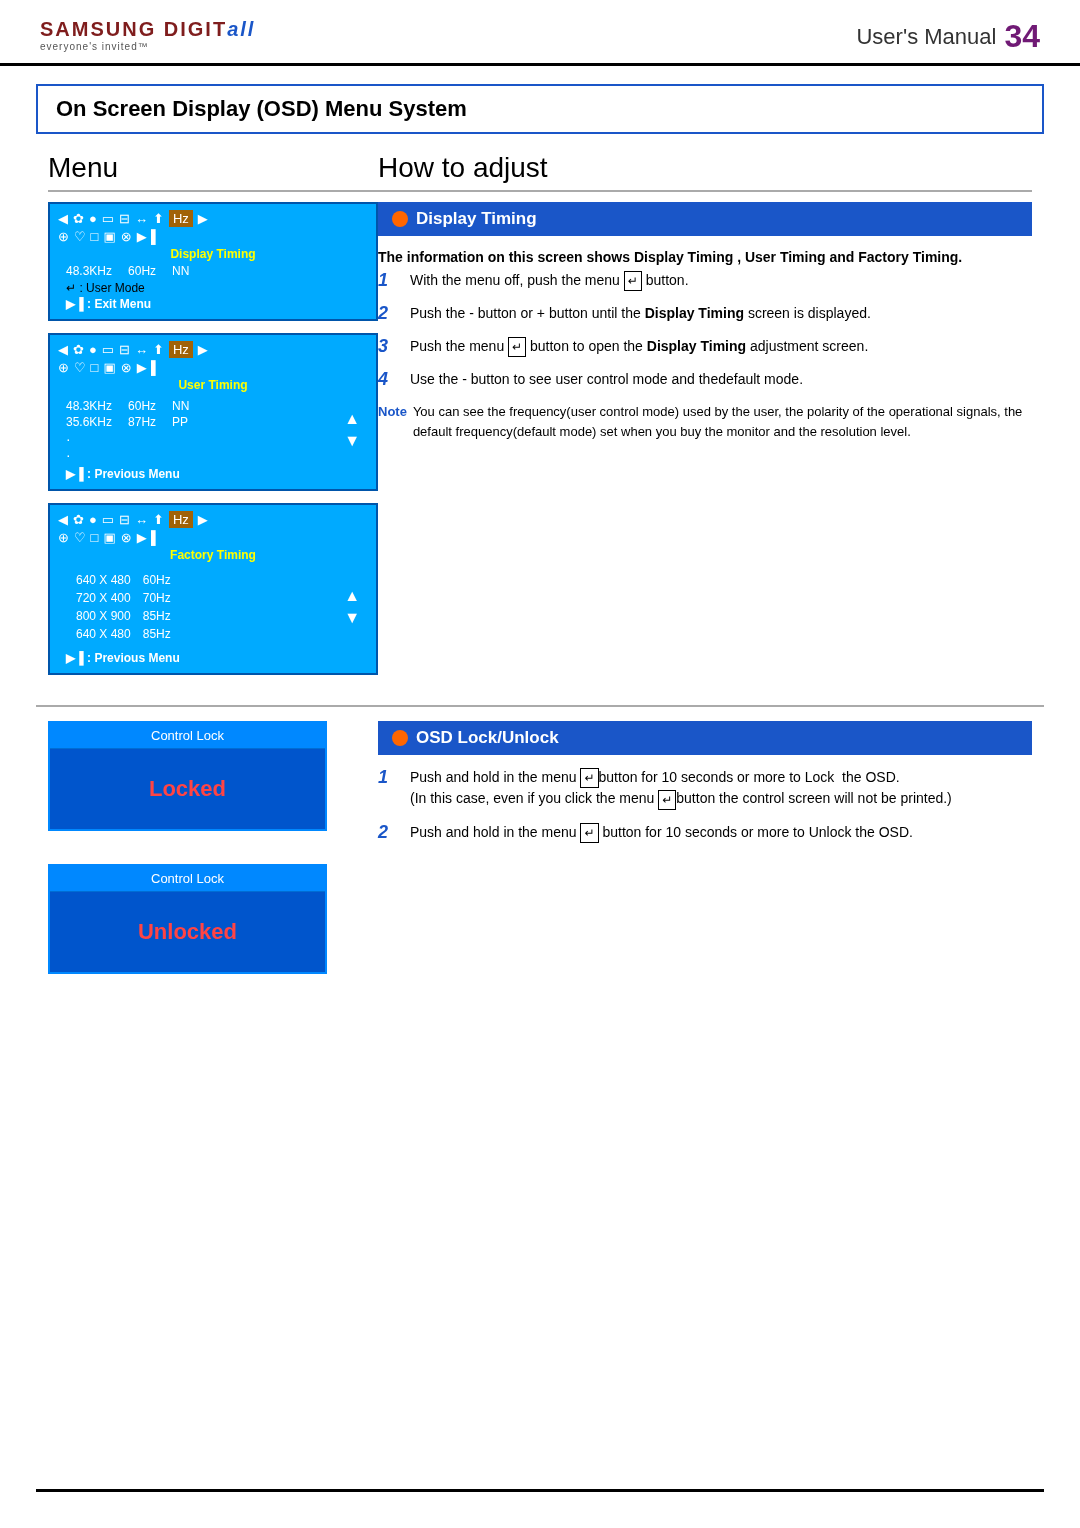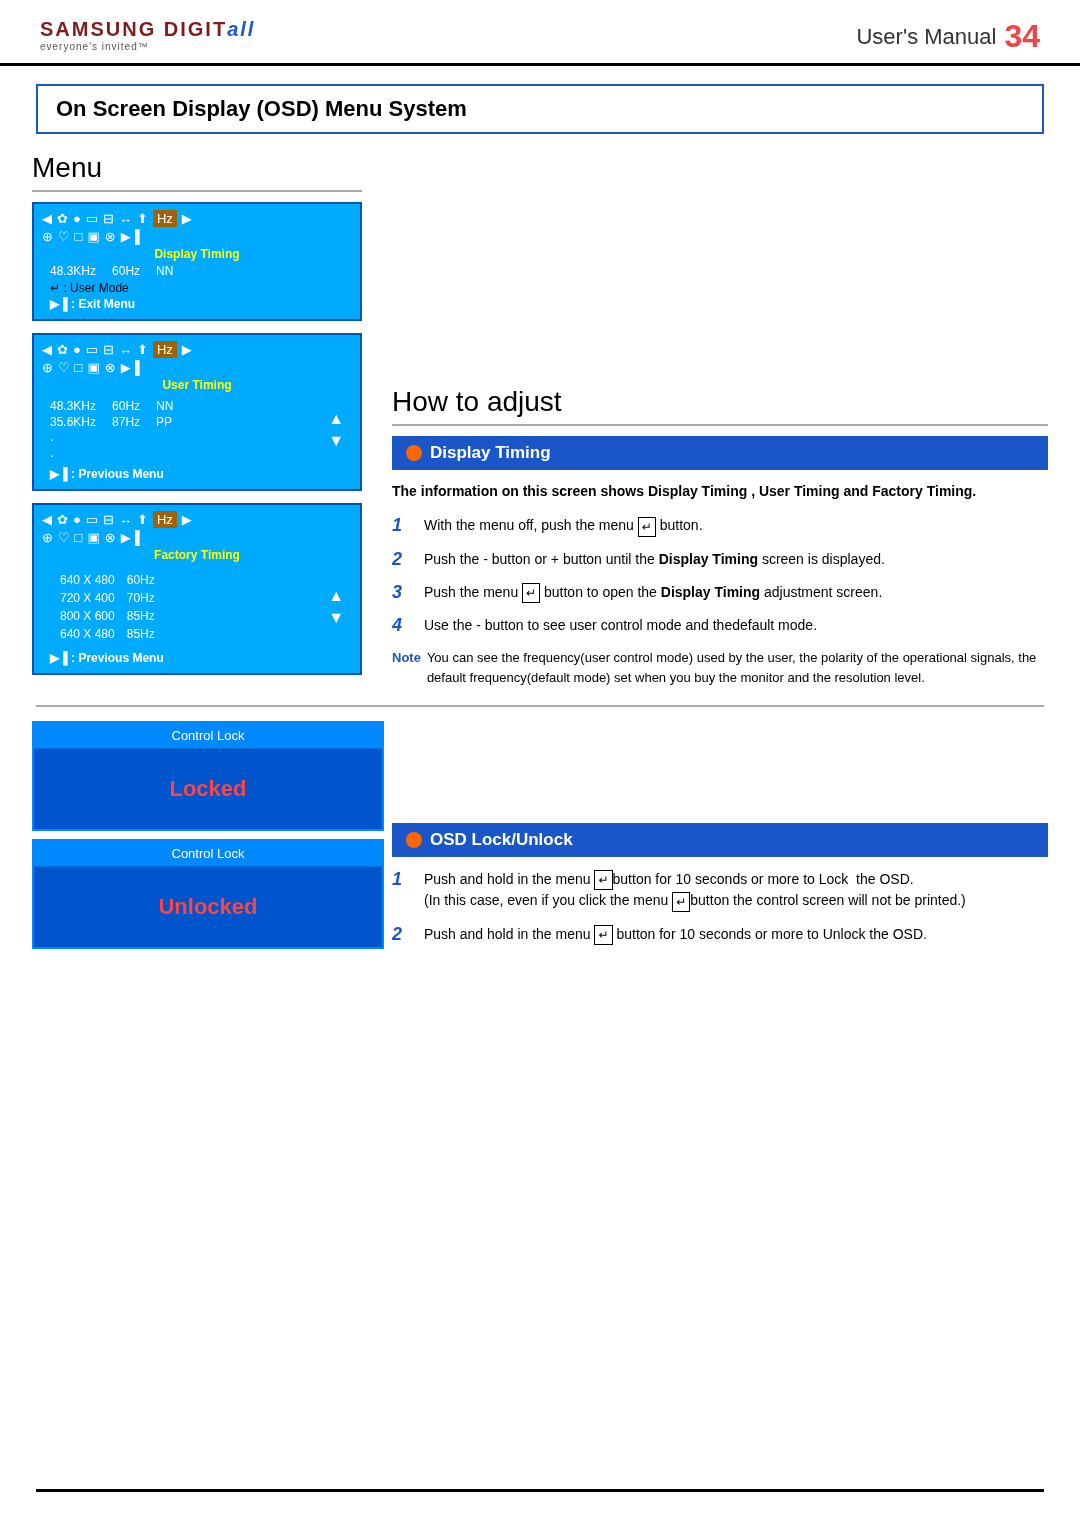--- a/index.html
+++ b/index.html
@@ -22,37 +22,35 @@
     .header {
       display: flex;
       justify-content: space-between;
       align-items: flex-start;
       padding: 18px 40px 8px 40px;
       border-bottom: 3px solid #000;
     }
     .logo-area { display: flex; flex-direction: column; }
     .logo-tagline { font-size: 10px; color: #555; letter-spacing: 1px; }
     .header-right { font-size: 22px; color: #333; display: flex; align-items: center; gap: 8px; }
-    .header-right .page-num { font-size: 32px; font-weight: bold; color: #ef4444; }
+    .header-right .page-num { font-size: 32px; font-weight: bold; color: #701a75; }
 
     
     .section-title-bar {
       background: #fff;
       border: 2px solid #1a56c8;
       margin: 18px 36px 18px 36px;
       padding: 10px 18px;
     }
     .section-title-bar h1 { font-size: 22px; font-weight: bold; color: #000; }
 
     
     .two-col {
       display: flex;
-      padding: 0 32px;
-      gap: 30px;
-      align-items: flex-end;
+      padding: 0 48px;
     }
     .col-left { width: 330px; flex-shrink: 0; }
     .col-right { flex: 1; }
 
     
     .col-header {
       font-size: 28px;
       font-weight: 300;
       color: #000;
       border-bottom: 2px solid #aaa;
@@ -129,21 +127,21 @@
       width: 16px; height: 16px;
       background: #ff6600;
       border-radius: 50%;
       display: inline-block;
       flex-shrink: 0;
     }
 
     .instructions-bold {
       font-size: 14px;
       font-weight: bold;
-      margin-bottom: 14px;
+      margin-bottom: 2px;
       line-height: 1.4;
     }
 
     .step-list { list-style: none; margin: 0; padding: 0; }
     .step-item {
       display: flex;
       gap: 10px;
       margin-bottom: 12px;
       align-items: flex-start;
     }
@@ -181,22 +179,22 @@
     .section-sep {
       border: none;
       border-top: 2px solid #aaa;
       margin: 18px 36px 14px 36px;
     }
 
     
     .control-lock-box {
       border: 2px solid #0088ff;
       background: #0088ff;
-      margin-bottom: 8px;
-      width: 352px;
+      margin-bottom: 33px;
+      width: 279px;
     }
     .control-lock-title {
       background: #0088ff;
       color: #fff;
       font-size: 13px;
       text-align: center;
       padding: 5px 0;
       border-bottom: 1px solid #006dd4;
     }
     .control-lock-body {
@@ -348,21 +346,21 @@
             <tbody>
                 <tr>
                   <td>640 X 480</td>
                   <td>60Hz</td>
                 </tr>
             <tr>
                   <td>720 X 400</td>
                   <td>70Hz</td>
                 </tr>
             <tr>
-                  <td>800 X 600</td>
+                  <td>800 X 900</td>
                   <td>85Hz</td>
                 </tr>
             <tr>
                   <td>640 X 480</td>
                   <td>85Hz</td>
                 </tr>
           </tbody>
             </table>
           <div style="display:flex; flex-direction:column; justify-content:center; color:#fff; font-size:16px; gap:4px;">
             <span>▲</span>

